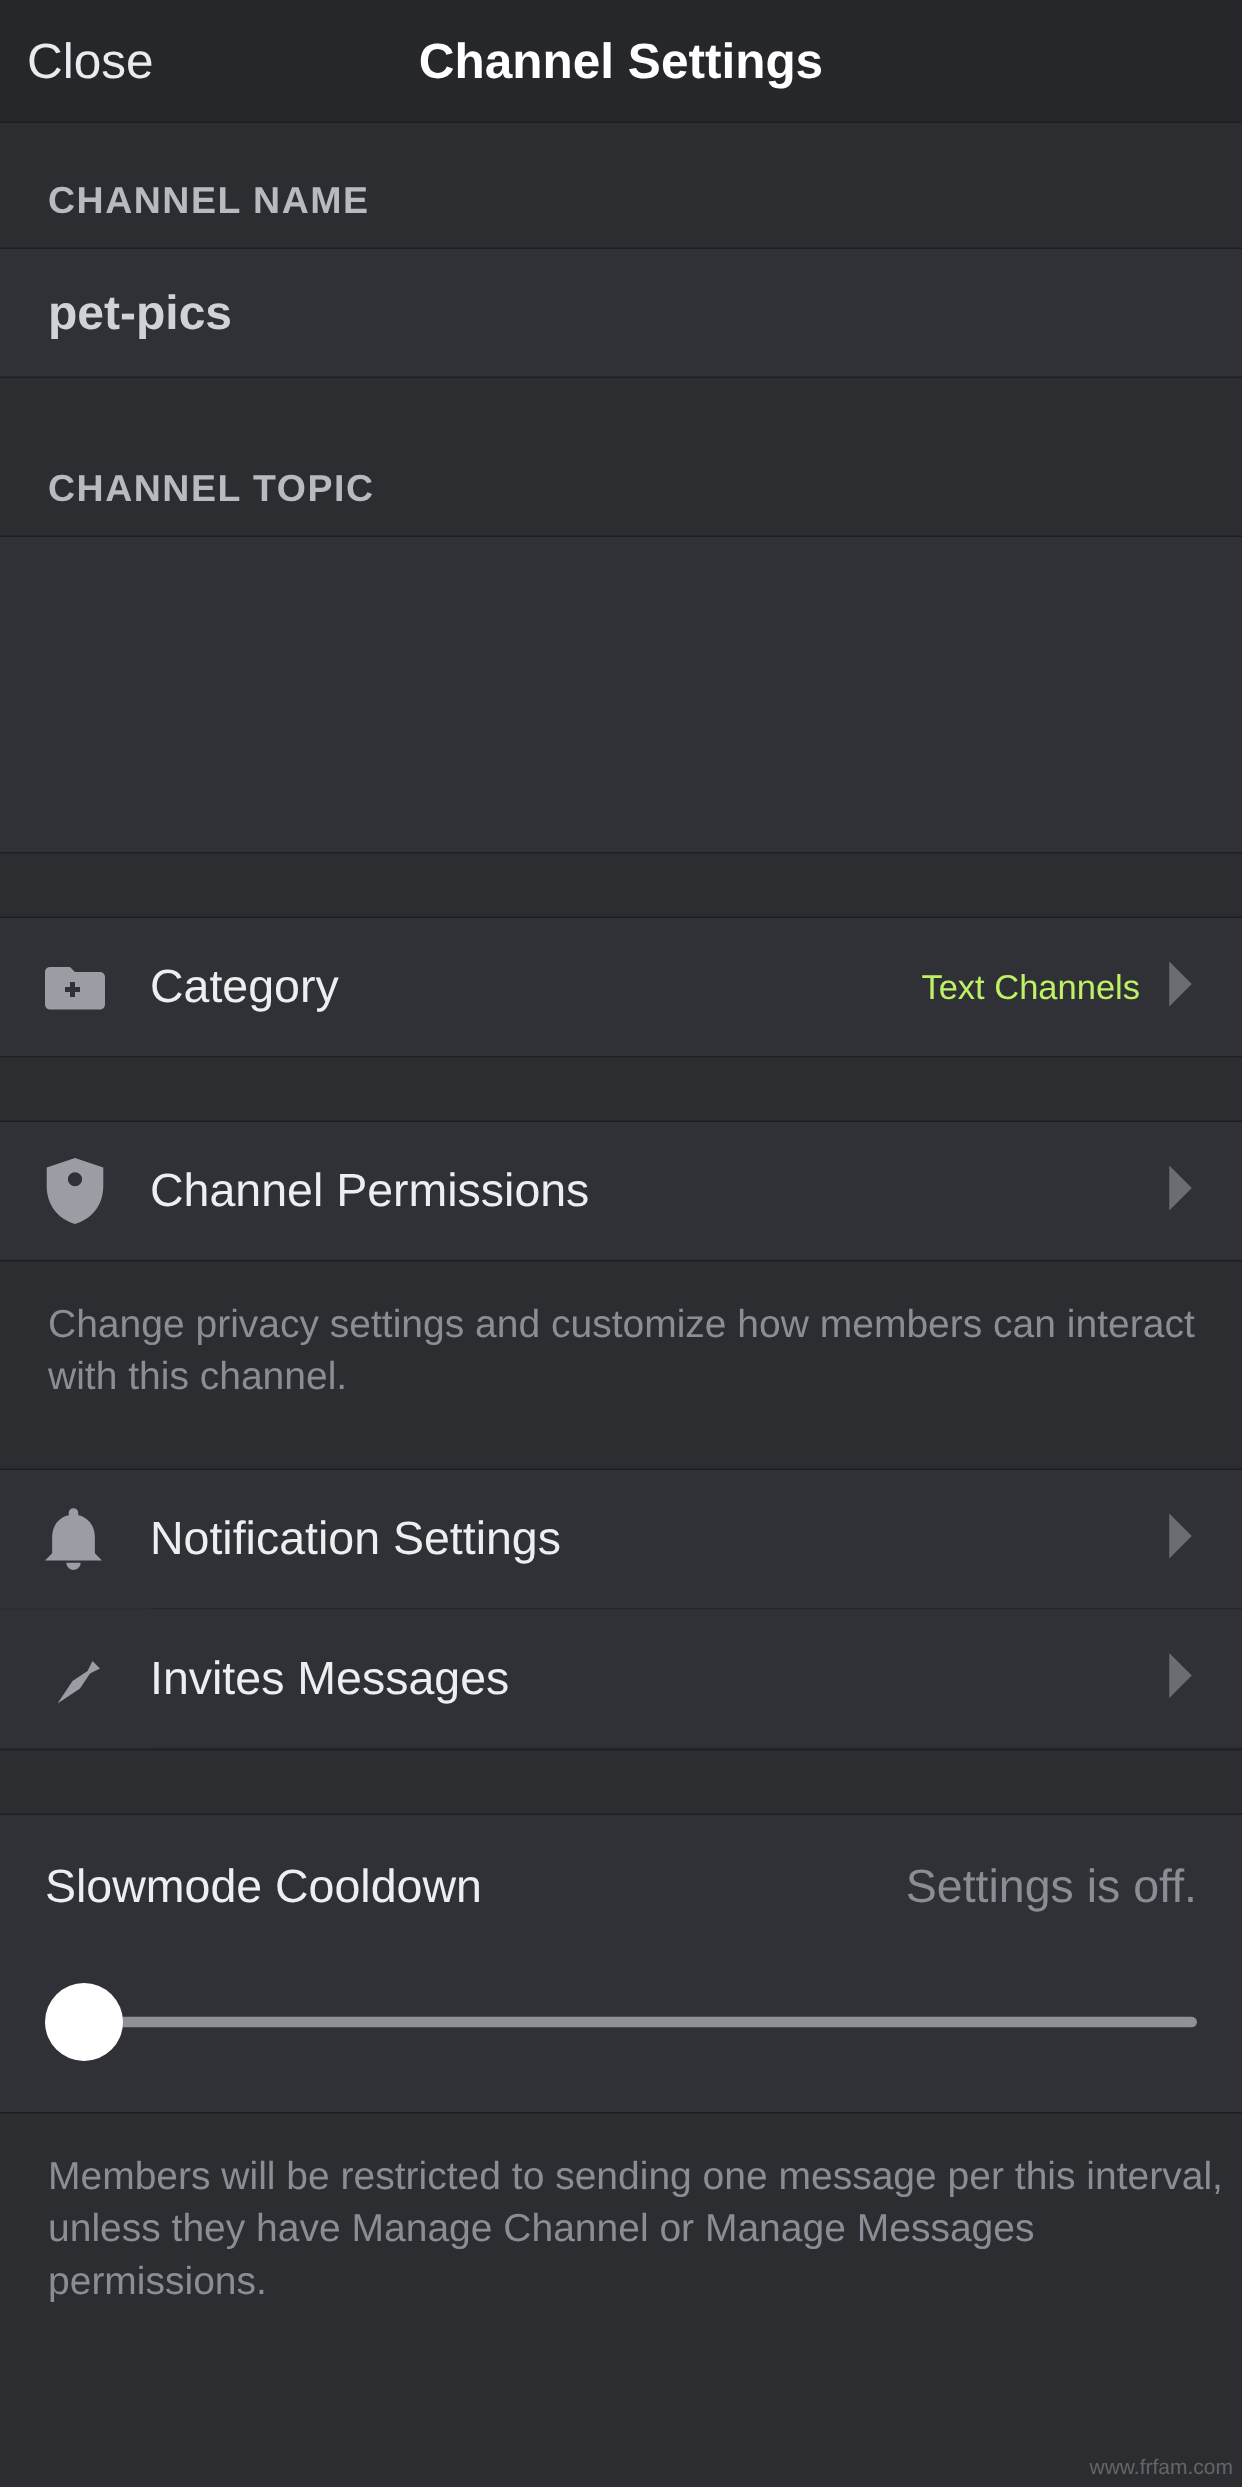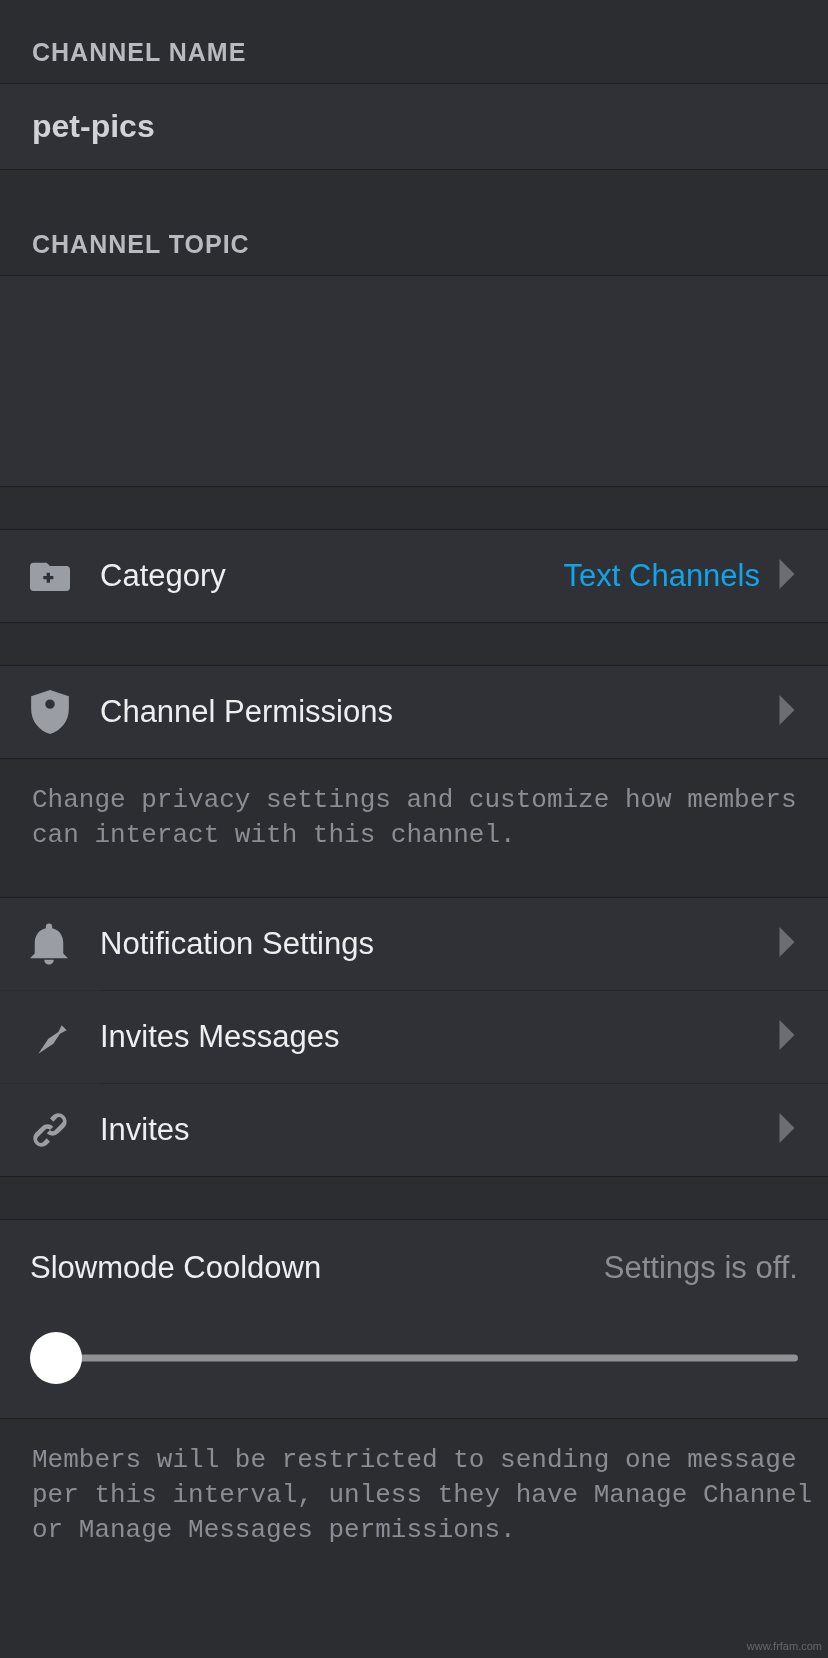--- a/index.html
+++ b/index.html
@@ -21,43 +21,47 @@
   .topic-area { background:#303136; height:210px; }
 
   .gap { background:#2b2d31; height:42px; }
 
   
   .row { background:#303136; display:flex; align-items:center; padding:0 30px; height:92px;justify-content:center; }
   .row .icon-slot { width:70px; display:flex; align-items:center; color:#9a9da3; }
   .row .icon-slot svg { fill:#9a9da3; }
   .row .row-label { color:#eceef0; font-size:31px; font-weight:400; flex:0 0 auto; }
   .row .spacer { flex:1; }
-  .row .row-value { color:#0ea5e9; font-size:31px; margin-right:16px; }
+  .row .row-value { color:#bef264; font-size:23px; margin-right:16px; }
   .row .chevron svg { fill:#8a8d93; }
 
   .row-divider { height:1px; background:#26272b; margin-left:100px; }
 
-  .helper-text { padding:24px 12px 44px 32px; color:#8a8d93; font-size:26px; line-height:1.35;font-family:Liberation Mono, monospace; }
+  .helper-text { padding:24px 12px 44px 32px; color:#8a8d93; font-size:26px; line-height:1.35; }
 
   
   .slowmode-block { background:#303136; padding:30px 30px 34px 30px; }
   .slowmode-top { display:flex; }
   .slowmode-title { color:#eceef0; font-size:31px; }
   .slowmode-status { margin-left:auto; color:#8a8d93; font-size:31px; }
   .slider-wrap { position:relative; margin-top:46px; height:52px; }
   .slider-track { position:absolute; left:26px; right:0; top:50%; height:7px; background:#8f9195; border-radius:4px; transform:translateY(-50%); }
   .slider-thumb { position:absolute; left:0; top:50%; width:52px; height:52px; background:#fff; border-radius:50%; transform:translateY(-50%); }
 
-  .watermark { position:absolute; right:6px; bottom:6px; color:#c9ccd0; font-size:11px; opacity:.35; font-family:Arial,sans-serif; }
+  .watermark { position:absolute; right:6px; bottom:6px; color:#c9ccd0; font-size:14px; opacity:.35; font-family:Arial,sans-serif; }
 </style>
 </head>
 <body>
 
 <div class="screen">
 
+  <div class="header">
+    <div class="close-btn">Close</div>
+    <div class="header-title">Channel Settings</div>
+  </div>
 
   <div class="section-label">CHANNEL NAME</div>
   <div class="divider-block"></div>
   <div class="input-cell">
     <input class="field" value="pet-pics" style="">
   </div>
   <div class="divider-block"></div>
 
   <div class="section-label" style="padding-top:60px;">CHANNEL TOPIC</div>
   <div class="divider-block"></div>
@@ -129,34 +133,20 @@
     </div>
     <div class="row-label">Invites Messages</div>
     <div class="spacer"></div>
     <div class="chevron">
       <svg width="22" height="30" viewBox="0 0 10 16">
           <path d="M1 0l8 8-8 8V0z" fill="#8a8d93" opacity=".65"></path>
         </svg>
     </div>
   </div>
   <div class="row-divider"></div>
-  <div class="row">
-    <div class="icon-slot">
-      <svg width="40" height="40" viewBox="0 0 24 24">
-          <path d="M10 14a5 5 0 007 0l4-4a5 5 0 00-7-7l-2 2 2 2 2-2a2.1 2.1 0 113 3l-4 4a2.1 2.1 0 01-3 0l-2 2zm4-4a5 5 0 00-7 0l-4 4a5 5 0 007 7l2-2-2-2-2 2a2.1 2.1 0 11-3-3l4-4a2.1 2.1 0 013 0l2-2z" fill="#9a9da3"></path>
-        </svg>
-    </div>
-    <div class="row-label">Invites</div>
-    <div class="spacer"></div>
-    <div class="chevron">
-      <svg width="22" height="30" viewBox="0 0 10 16">
-          <path d="M1 0l8 8-8 8V0z" fill="#8a8d93" opacity=".65"></path>
-        </svg>
-    </div>
-  </div>
   <div class="divider-block"></div>
 
   <div class="gap"></div>
 
   <div class="divider-block"></div>
   <div class="slowmode-block">
     <div class="slowmode-top">
       <div class="slowmode-title">Slowmode Cooldown</div>
       <div class="slowmode-status">Settings is off.</div>
     </div>

